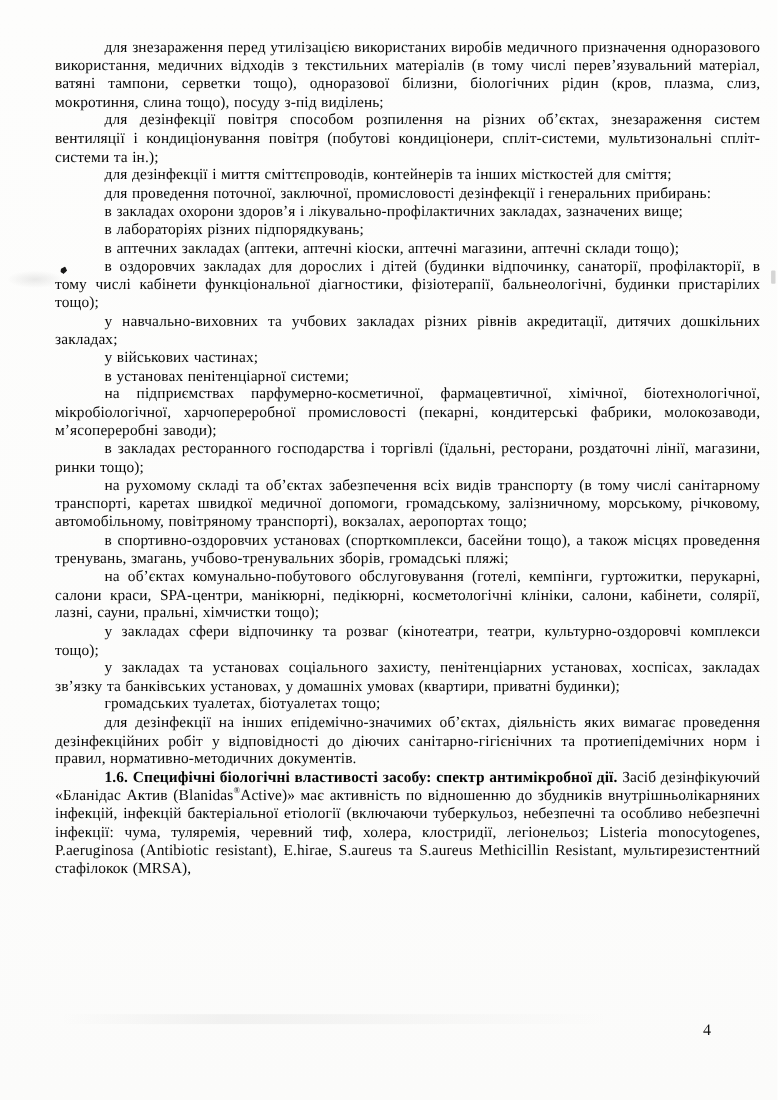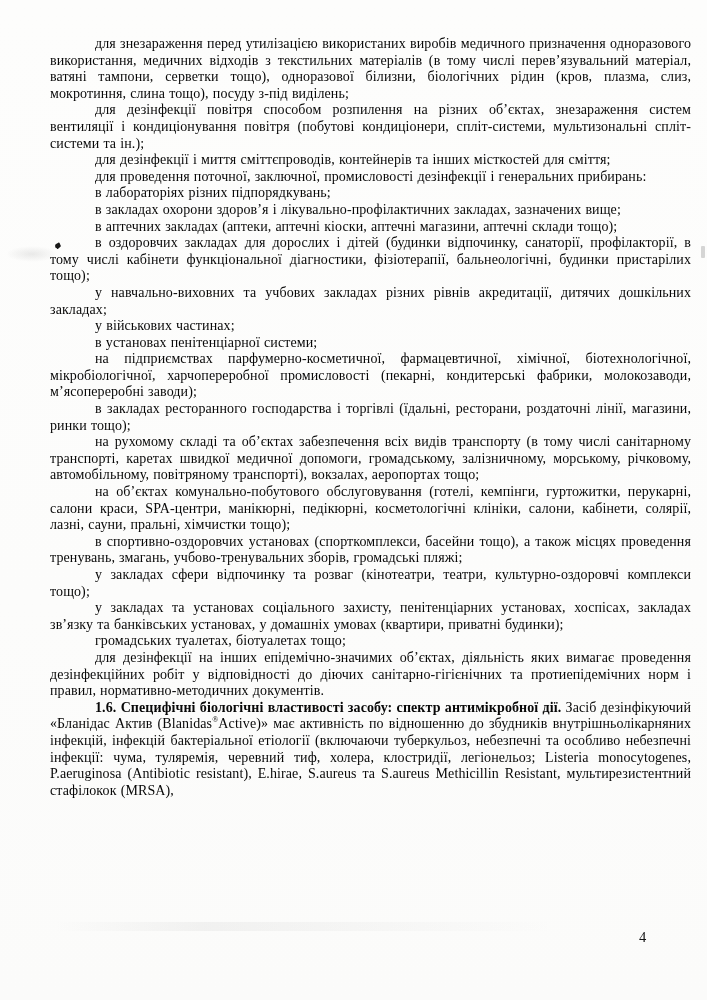--- a/index.html
+++ b/index.html
@@ -87,32 +87,32 @@
 </head>
 <body>
 
 <div class="page">
 
   <div class="text-block">
     <p class="para">для знезараження перед утилізацією використаних виробів медичного призначення одноразового використання, медичних відходів з текстильних матеріалів (в тому числі перев’язувальний матеріал, ватяні тампони, серветки тощо), одноразової білизни, біологічних рідин (кров, плазма, слиз, мокротиння, слина тощо), посуду з-під виділень;</p>
     <p class="para">для дезінфекції повітря способом розпилення на різних об’єктах, знезараження систем вентиляції і кондиціонування повітря (побутові кондиціонери, спліт-системи, мультизональні спліт-системи та ін.);</p>
     <p class="para">для дезінфекції і миття сміттєпроводів, контейнерів та інших місткостей для сміття;</p>
     <p class="para">для проведення поточної, заключної, промисловості дезінфекції і генеральних прибирань:</p>
+    <p class="para">в закладах охорони здоров’я і лікувально-профілактичних закладах, зазначених вище;</p>
     <p class="para">в лабораторіях різних підпорядкувань;</p>
-    <p class="para">в закладах охорони здоров’я і лікувально-профілактичних закладах, зазначених вище;</p>
     <p class="para">в аптечних закладах (аптеки, аптечні кіоски, аптечні магазини, аптечні склади тощо);</p>
     <p class="para">в оздоровчих закладах для дорослих і дітей (будинки відпочинку, санаторії, профілакторії, в тому числі кабінети функціональної діагностики, фізіотерапії, бальнеологічні, будинки пристарілих тощо);</p>
     <p class="para">у навчально-виховних та учбових закладах різних рівнів акредитації, дитячих дошкільних закладах;</p>
     <p class="para">у військових частинах;</p>
     <p class="para">в установах пенітенціарної системи;</p>
     <p class="para">на підприємствах парфумерно-косметичної, фармацевтичної, хімічної, біотехнологічної, мікробіологічної, харчопереробної промисловості (пекарні, кондитерські фабрики, молокозаводи, м’ясопереробні заводи);</p>
     <p class="para">в закладах ресторанного господарства і торгівлі (їдальні, ресторани, роздаточні лінії, магазини, ринки тощо);</p>
     <p class="para">на рухомому складі та об’єктах забезпечення всіх видів транспорту (в тому числі санітарному транспорті, каретах швидкої медичної допомоги, громадському, залізничному, морському, річковому, автомобільному, повітряному транспорті), вокзалах, аеропортах тощо;</p>
+    <p class="para">в спортивно-оздоровчих установах (спорткомплекси, басейни тощо), а також місцях проведення тренувань, змагань, учбово-тренувальних зборів, громадські пляжі;</p>
     <p class="para">на об’єктах комунально-побутового обслуговування (готелі, кемпінги, гуртожитки, перукарні, салони краси, SPA-центри, манікюрні, педікюрні, косметологічні клініки, салони, кабінети, солярії, лазні, сауни, пральні, хімчистки тощо);</p>
-    <p class="para">в спортивно-оздоровчих установах (спорткомплекси, басейни тощо), а також місцях проведення тренувань, змагань, учбово-тренувальних зборів, громадські пляжі;</p>
     <p class="para">у закладах сфери відпочинку та розваг (кінотеатри, театри, культурно-оздоровчі комплекси тощо);</p>
     <p class="para">у закладах та установах соціального захисту, пенітенціарних установах, хоспісах, закладах зв’язку та банківських установах, у домашніх умовах (квартири, приватні будинки);</p>
     <p class="para">громадських туалетах, біотуалетах тощо;</p>
     <p class="para">для дезінфекції на інших епідемічно-значимих об’єктах, діяльність яких вимагає проведення дезінфекційних робіт у відповідності до діючих санітарно-гігієнічних та протиепідемічних норм і правил, нормативно-методичних документів.</p>
     <p class="para"><span class="bold-lead">1.6. Специфічні біологічні властивості засобу: спектр антимікробної дії.</span><span> Засіб дезінфікуючий «Бланідас Актив (Blanidas</span><sup class="reg">®</sup><span>Active)» має активність по відношенню до збудників внутрішньолікарняних інфекцій, інфекцій бактеріальної етіології (включаючи туберкульоз, небезпечні та особливо небезпечні інфекції: чума, туляремія, черевний тиф, холера, клостридії, легіонельоз; Listeria monocytogenes, P.aeruginosa (Antibiotic resistant), E.hirae, S.aureus та S.aureus Methicillin Resistant, мультирезистентний стафілокок (MRSA),</span></p>
   </div>
 
   <div class="page-number">4</div>
 
   <div class="artifact-mark"></div>

